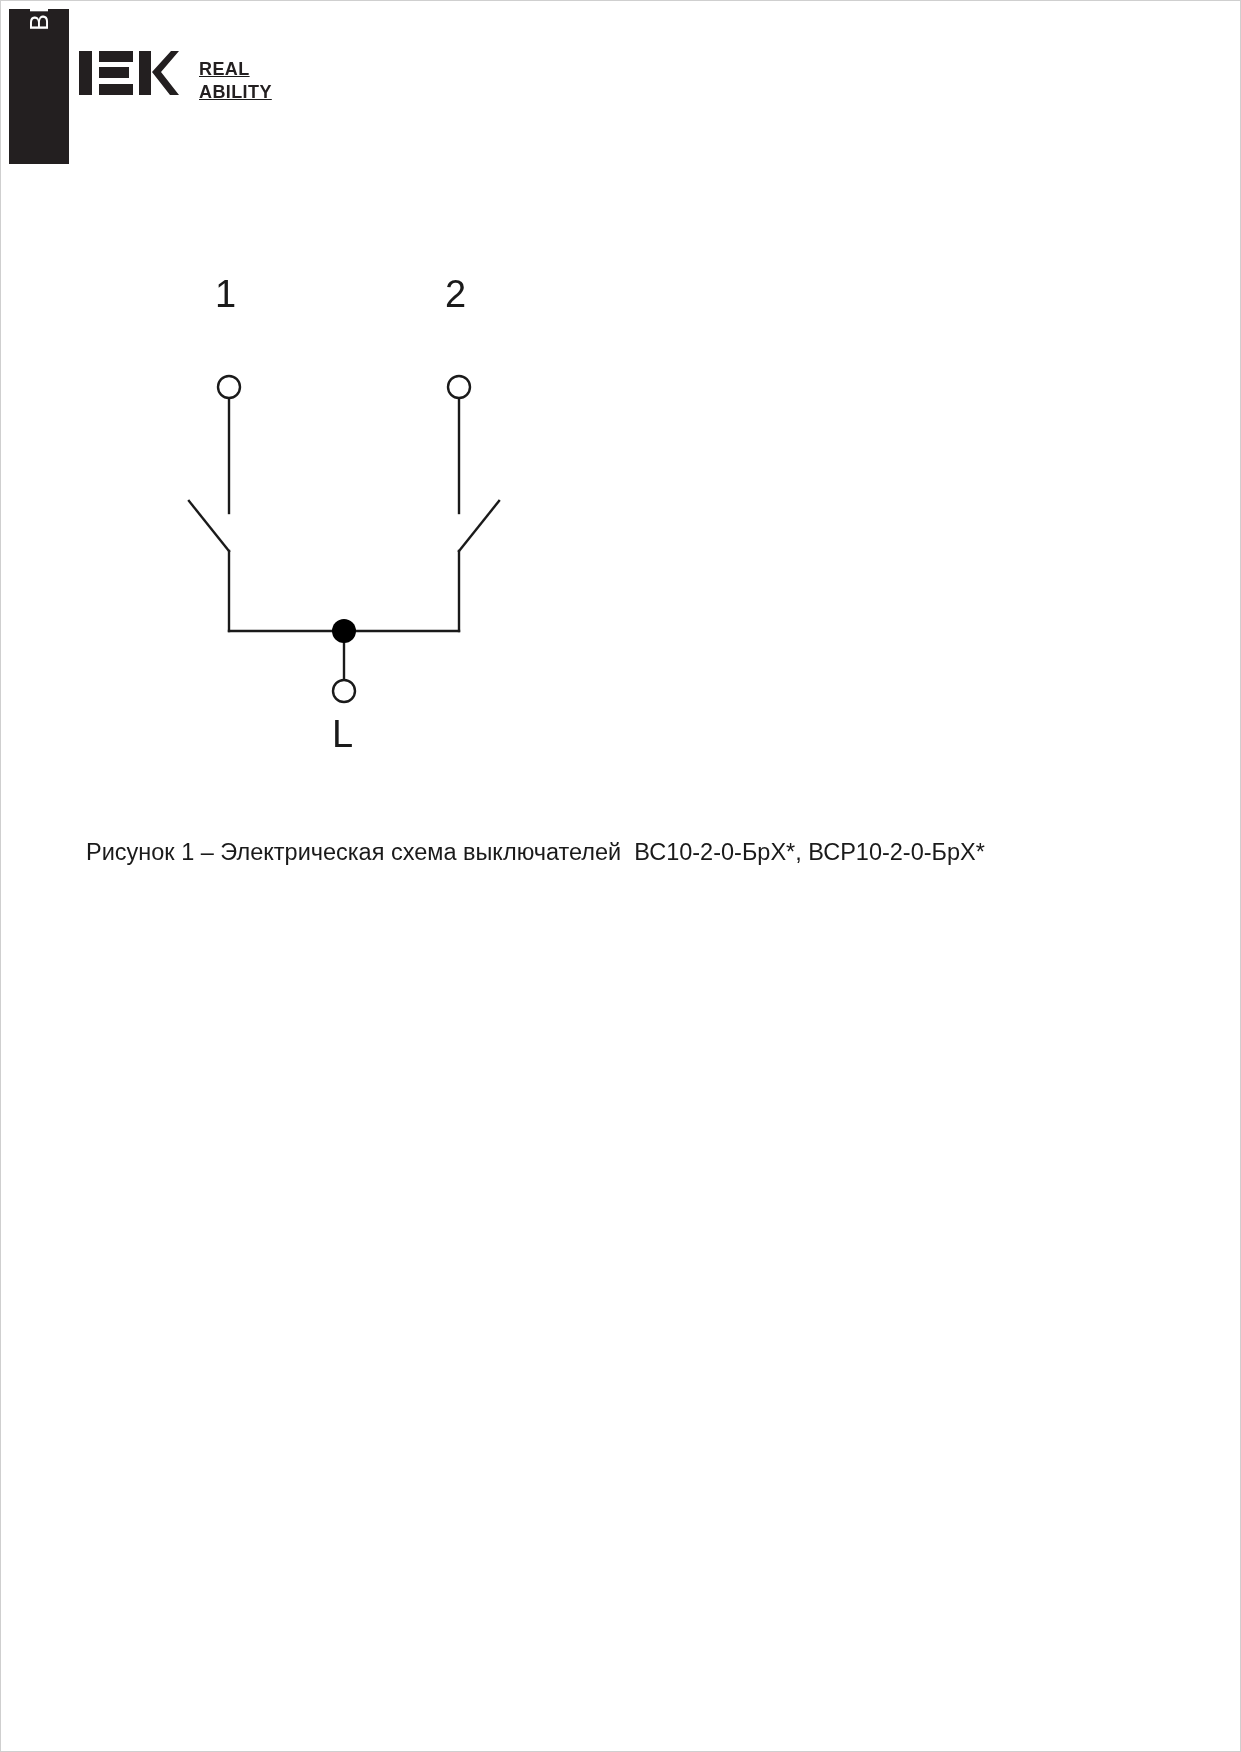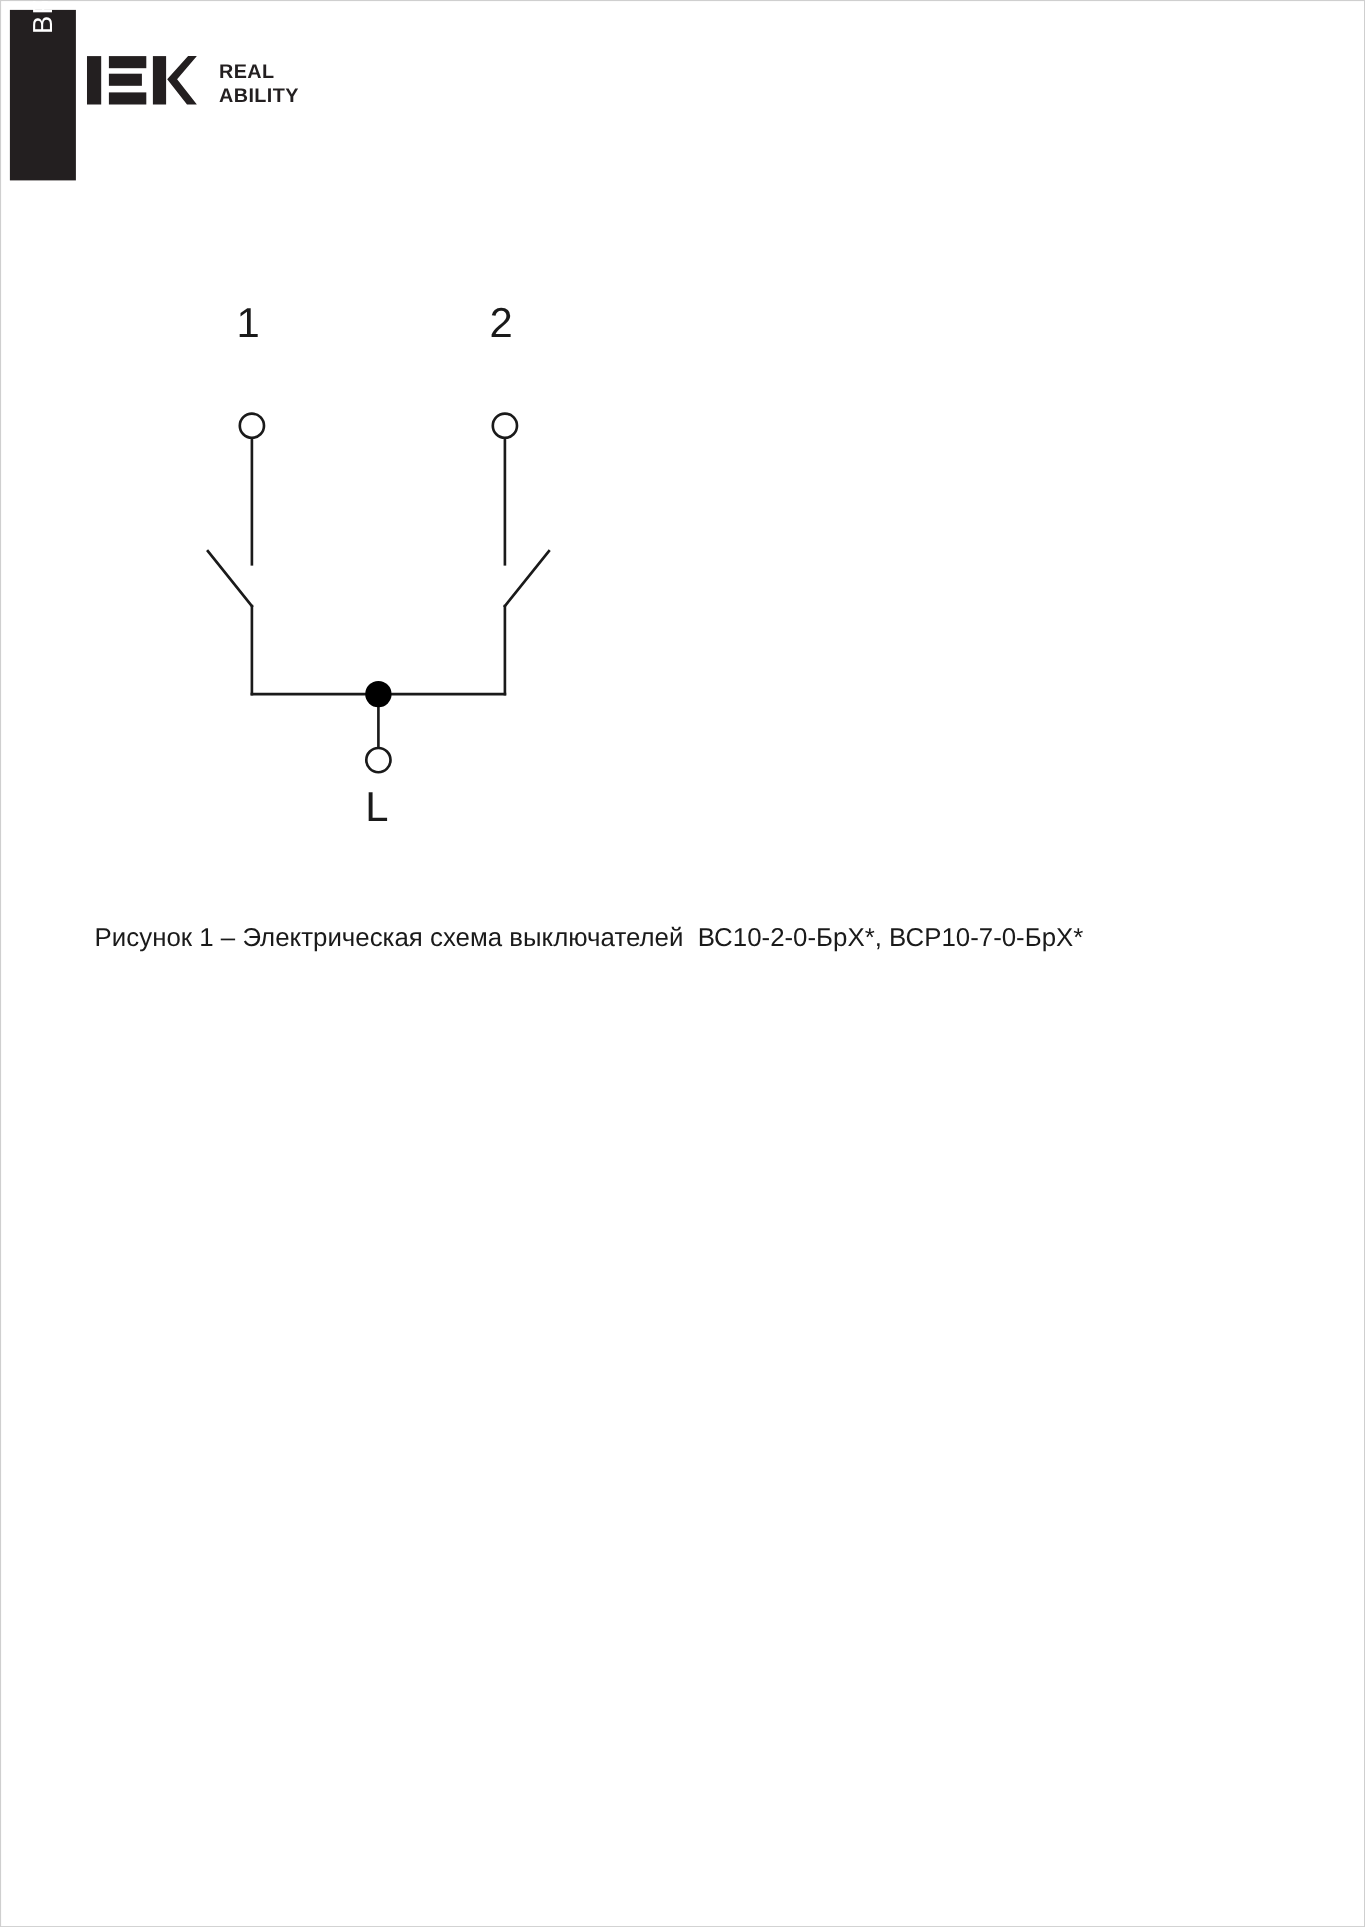--- a/index.html
+++ b/index.html
@@ -44,21 +44,22 @@
     transform: rotate(-90deg);
     transform-origin: 30px 30px;
     font-family: "Liberation Sans", sans-serif;
   }
 
   .logo-wrap {
     position: absolute;
     left: 78px;
     top: 40px;
     display: flex;
-    align-items: center;
+    align-items: flex-end;
+    text-decoration: underline;
   }
   .logo-mark {
     position: relative;
     width: 100px;
     height: 62px;
   }
   .logo-tagline {
     margin-left: 20px;
     margin-top: 8px;
     font-size: 18px;
@@ -146,15 +147,15 @@
       <circle cx="223" cy="440" r="11" fill="#ffffff" stroke="#1a1a1a" stroke-width="2.4"></circle>
 
       <circle cx="223" cy="380" r="12" fill="#000000"></circle>
     </svg>
 
     <div style="position:absolute; left:94px; top:22px; font-size:38px;">1</div>
     <div style="position:absolute; left:324px; top:22px; font-size:38px;">2</div>
     <div style="position:absolute; left:211px; top:462px; font-size:38px;">L</div>
   </div>
 
-  <div class="caption">Рисунок 1 – Электрическая схема выключателей  ВС10-2-0-БрХ*, ВСР10-7-0-БрХ*</div>
+  <div class="caption">Рисунок 1 – Электрическая схема выключателей  ВС10-2-0-БрХ*, ВСР10-2-0-БрХ*</div>
 
 </div>
 
 </body></html>

